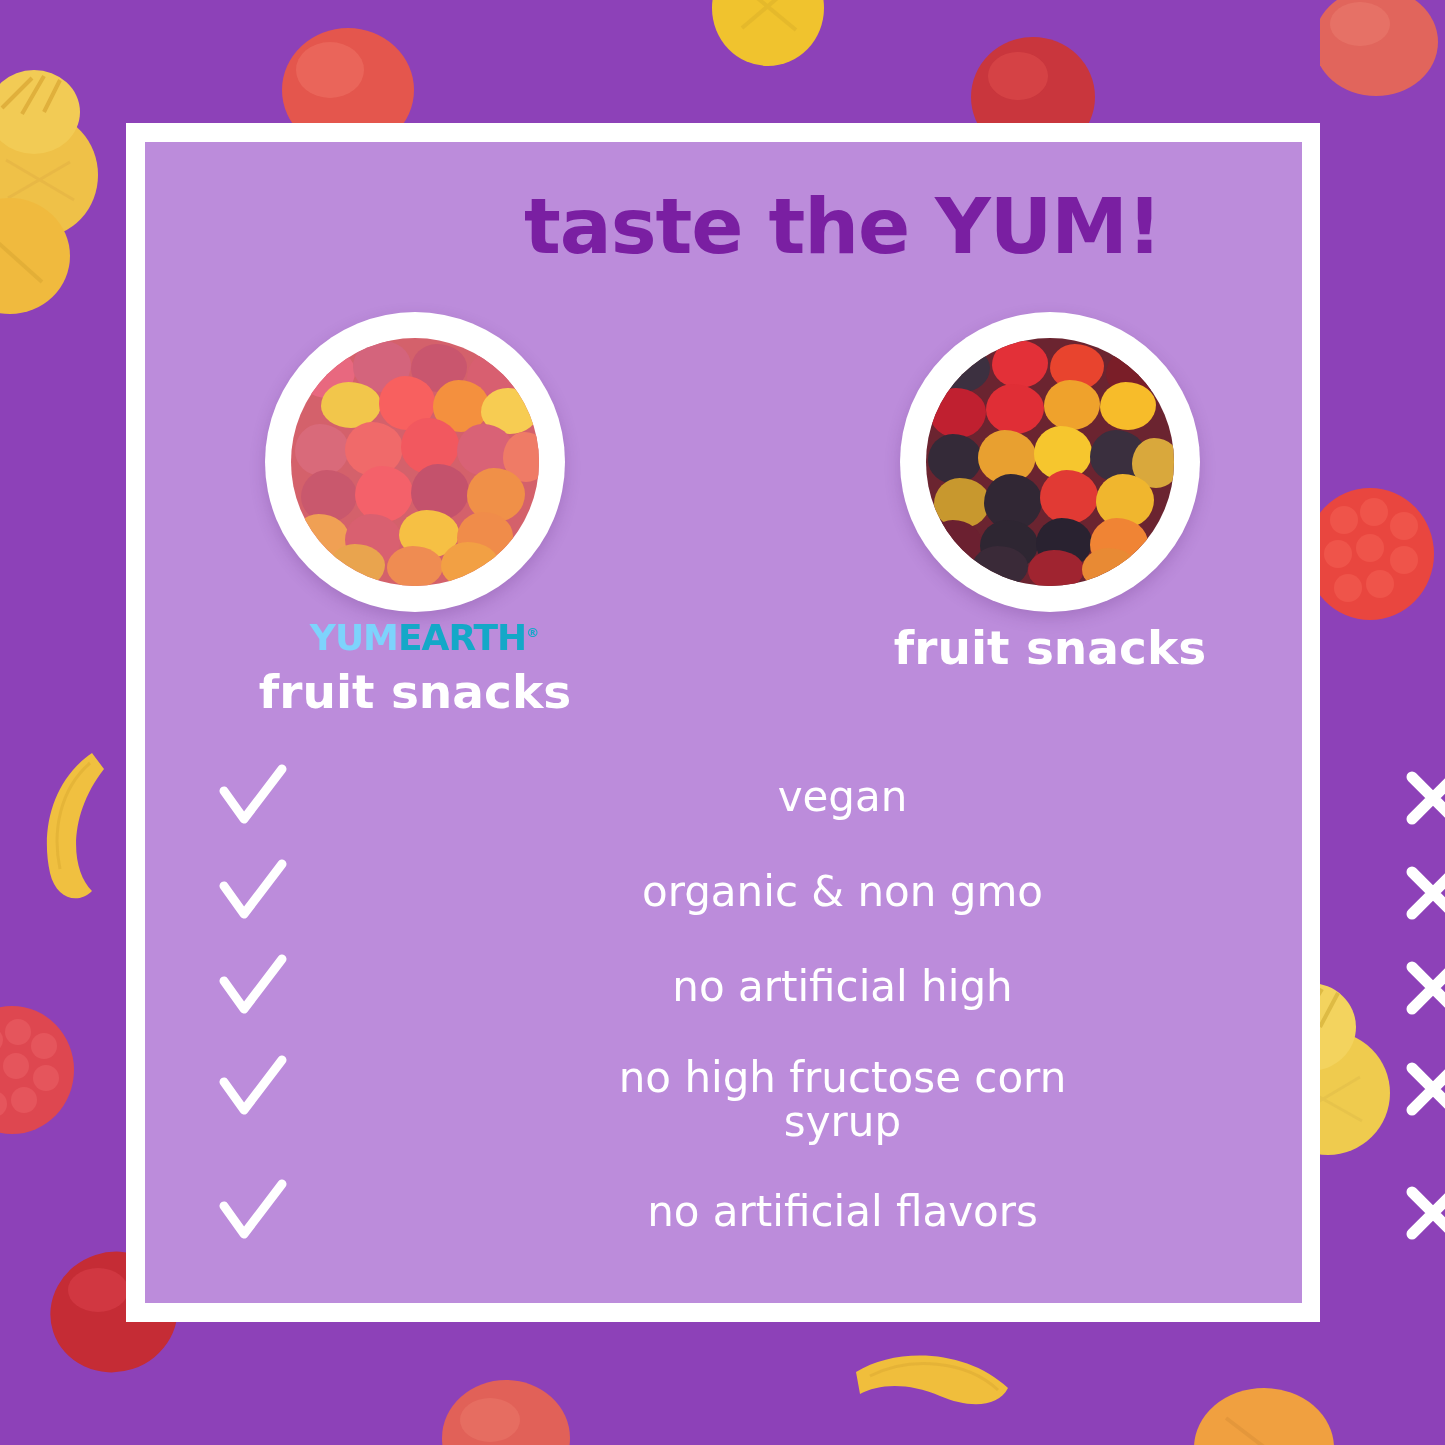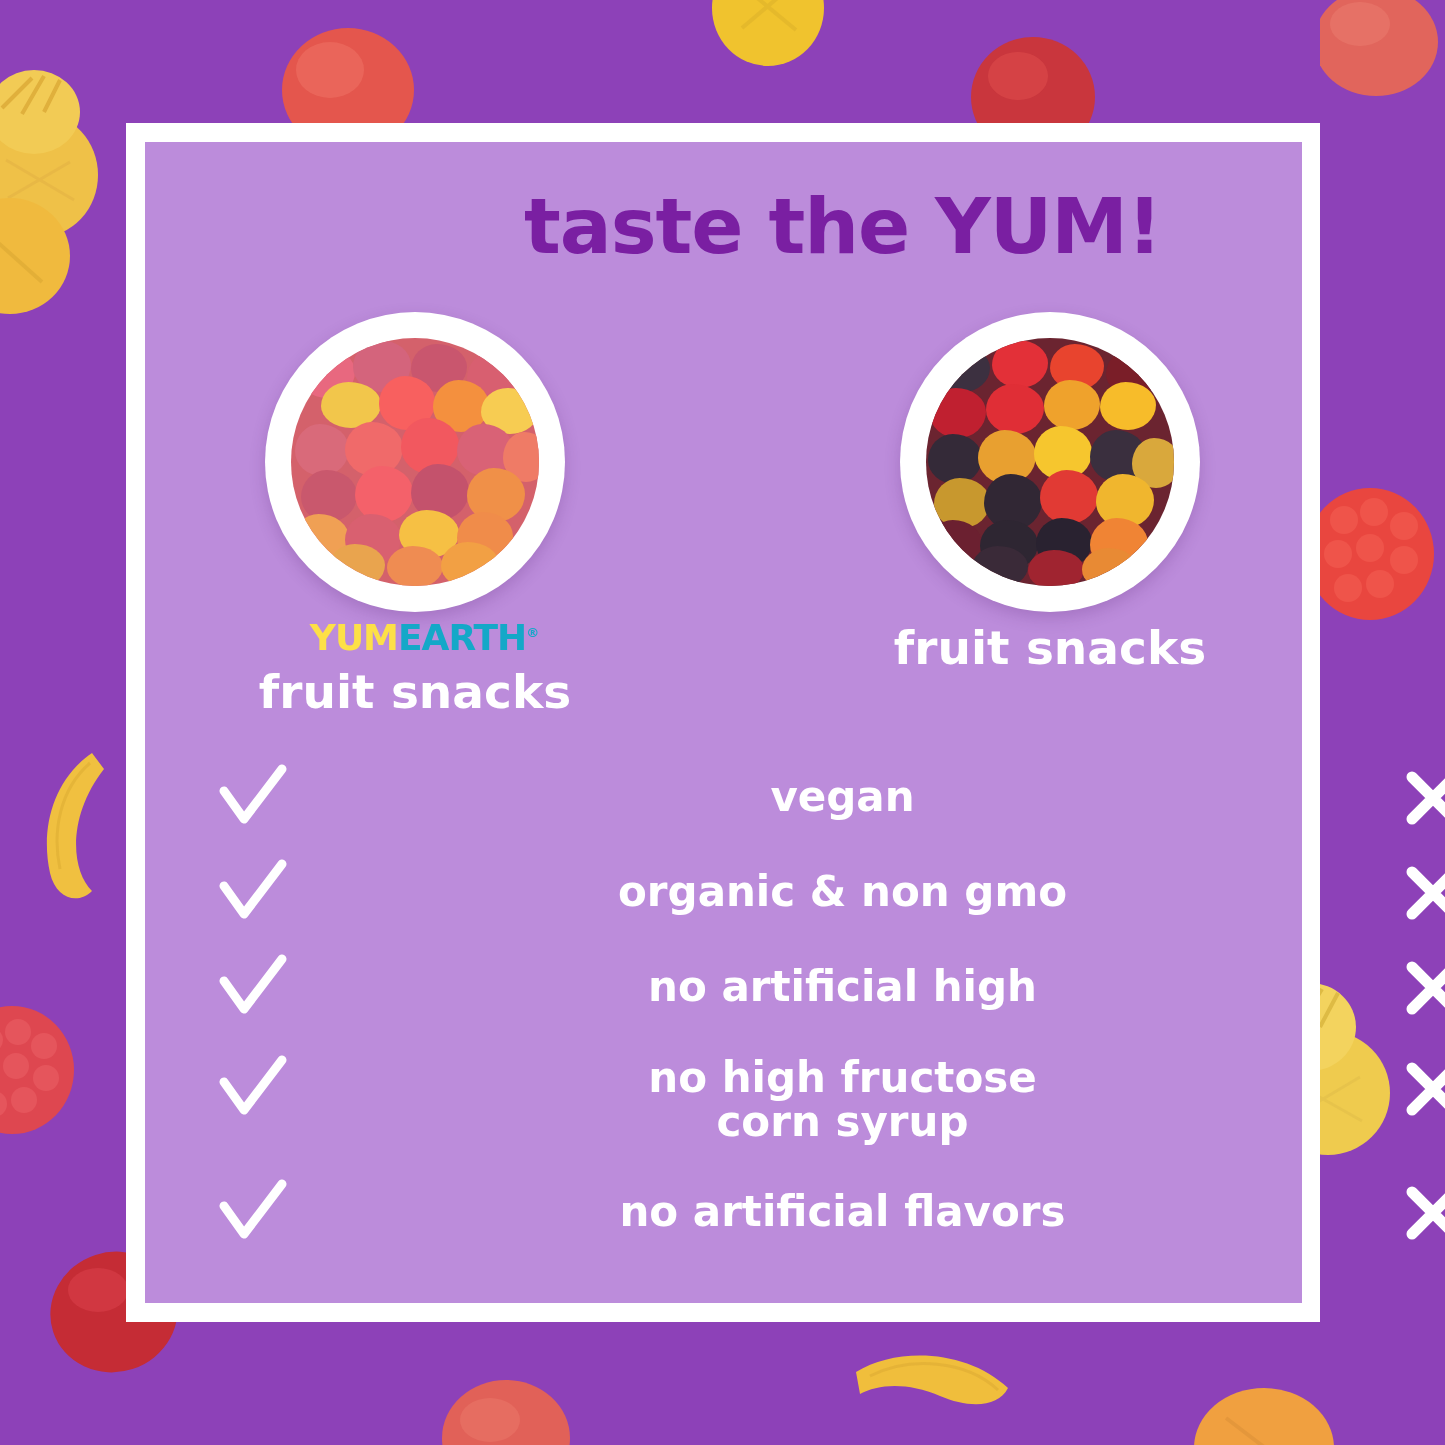--- a/index.html
+++ b/index.html
@@ -137,21 +137,21 @@
     width: 460px;
     text-align: center;
   }
   .logo {
     font-size: 36px;
     font-weight: bold;
     letter-spacing: -1px;
     font-family: "DejaVu Sans", sans-serif;
     line-height: 1;
   }
-  .logo .yum   { color: #fde047; margin-left: 18px; }
+  .logo .yum   { color: #7dd3fc; margin-left: 18px; }
   .logo .earth { color: #14A8C8; }
   .logo .tm {
     font-size: 13px;
     vertical-align: super;
     color: #14A8C8;
   }
   .label-left .sub {
     margin-top: 8px;
     font-size: 47px;
     font-weight: bold;
@@ -189,21 +189,21 @@
     width: 215px;
     display: flex;
     justify-content: center;
     align-items: center;
   }
   .cell-feature {
     flex: 1;
     text-align: center;
     color: #FFFFFF;
     font-size: 42px;
-    font-weight: bold;
+    font-weight: normal;
     line-height: 1.05;
     font-family: "DejaVu Sans", sans-serif;
   }
   .cell-x {
     width: 215px;
     display: flex;
     justify-content: center;
     align-items: center;
   }
 

